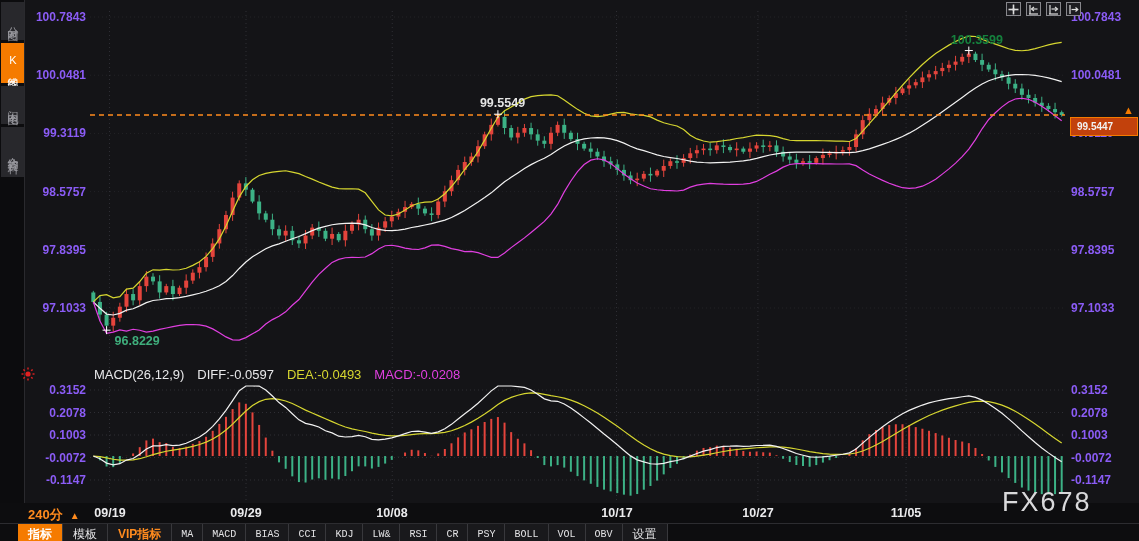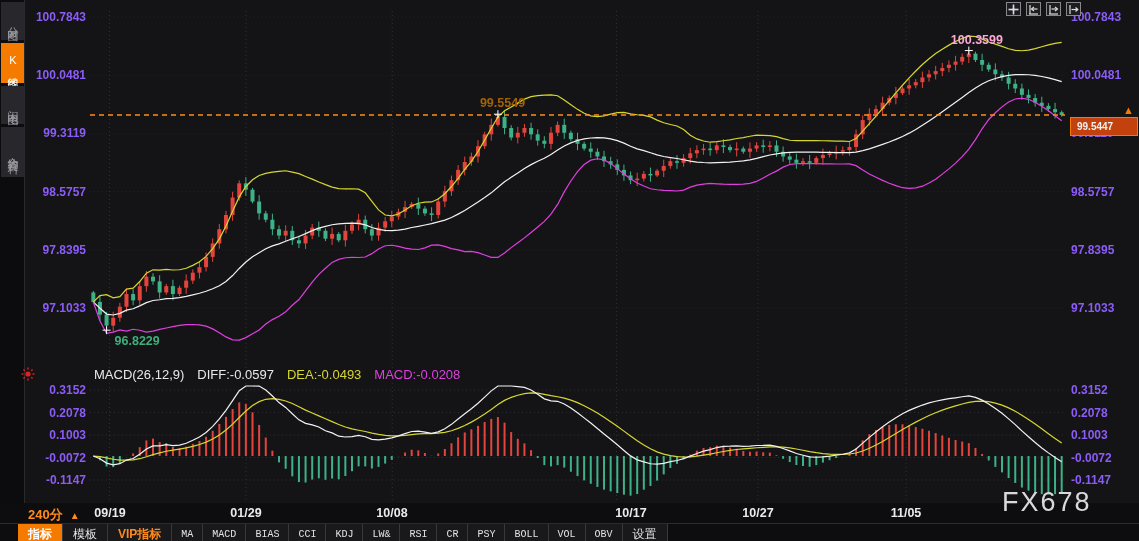--- a/index.html
+++ b/index.html
@@ -634,36 +634,36 @@
     <div class="axis-label axis-left" style="top:451px;">-0.0072</div>
     <div class="axis-label axis-left" style="top:473px;">-0.1147</div>
 
     <div class="axis-label axis-right" style="top:383px;">0.3152</div>
     <div class="axis-label axis-right" style="top:406px;">0.2078</div>
     <div class="axis-label axis-right" style="top:428px;">0.1003</div>
     <div class="axis-label axis-right" style="top:451px;">-0.0072</div>
     <div class="axis-label axis-right" style="top:473px;">-0.1147</div>
 
     <div class="annotation" id="ann0" style="color: rgb(63, 174, 124); left: 89.5816px; top: 334.167px;">96.8229</div>
-    <div class="annotation" id="ann1" style="color: #a16207; left: 454.908px; top: 96.1897px;">99.5549</div>
-    <div class="annotation" id="ann2" style="color: #f9a8d4; left: 925.827px; top: 32.5508px;">100.3599</div>
+    <div class="annotation" id="ann1" style="color: #e5e5e5; left: 454.908px; top: 96.1897px;">99.5549</div>
+    <div class="annotation" id="ann2" style="color: #15803d; left: 925.827px; top: 32.5508px;">100.3599</div>
 
     <div id="price-tag-arrow">▲</div>
     <div id="price-tag">99.5447</div>
   </div>
 
   <div id="xaxis-row">
     <div id="period-label">
       <span>240分</span>
       <span class="tri">▲</span>
     </div>
     <div class="date-label" style="left:110px;">09/19</div>
-    <div class="date-label" style="left:246px;">01/29</div>
+    <div class="date-label" style="left:246px;">09/29</div>
     <div class="date-label" style="left:392px;">10/08</div>
-    <div class="date-label" style="left:617px;margin-left:14px;">10/17</div>
+    <div class="date-label" style="left:617px;">10/17</div>
     <div class="date-label" style="left:758px;">10/27</div>
     <div class="date-label" style="left:906px;">11/05</div>
   </div>
 
   <div id="toolbar">
     <div class="tb active">指标</div>
     <div class="tb">模板</div>
     <div class="tb vip">VIP指标</div>
     <div class="tb en">MA</div>
     <div class="tb en">MACD</div>

